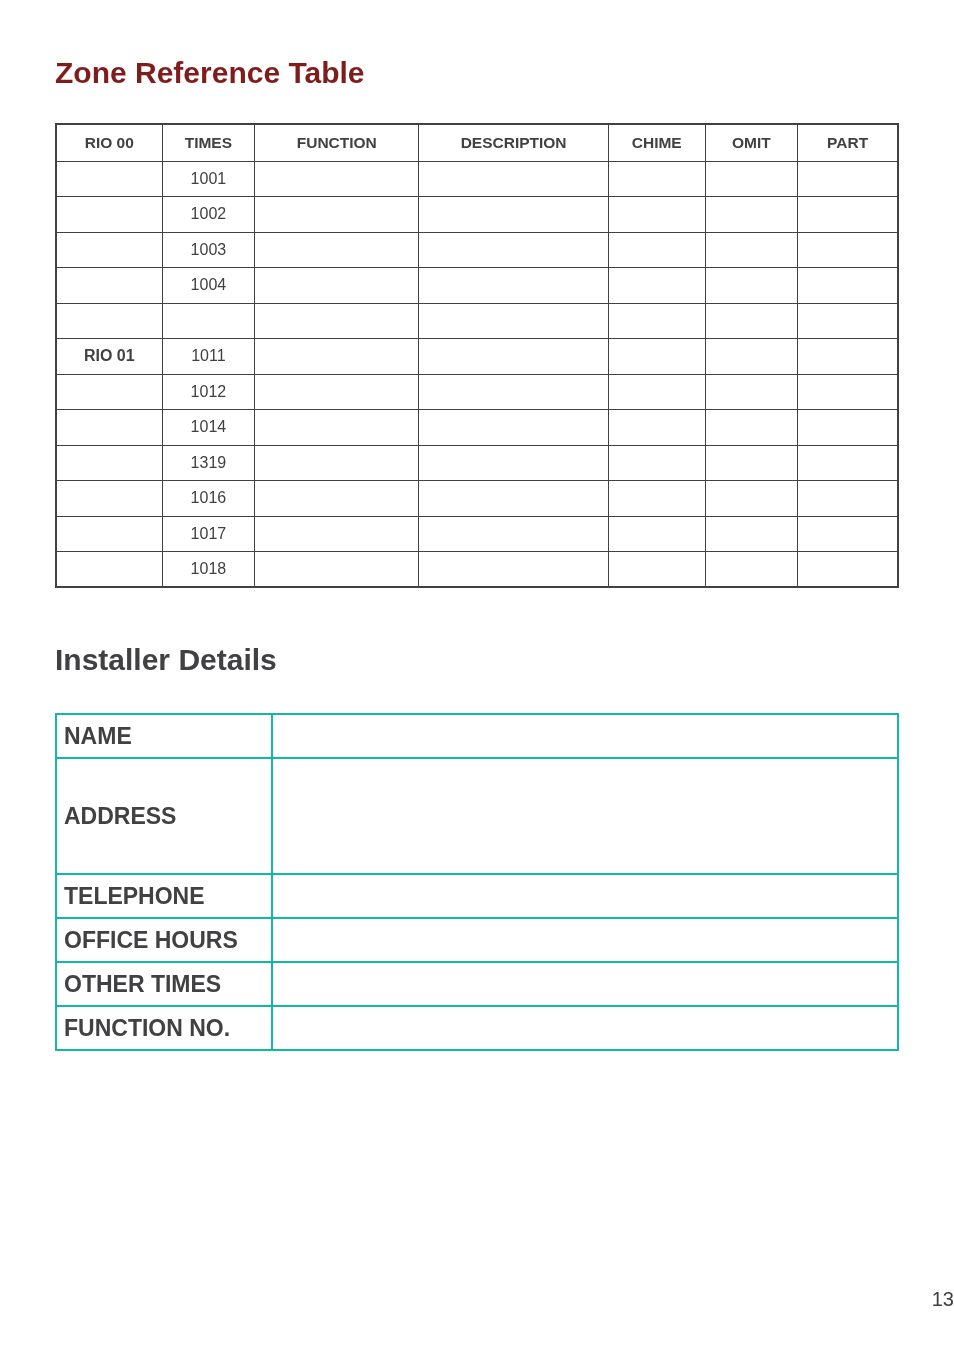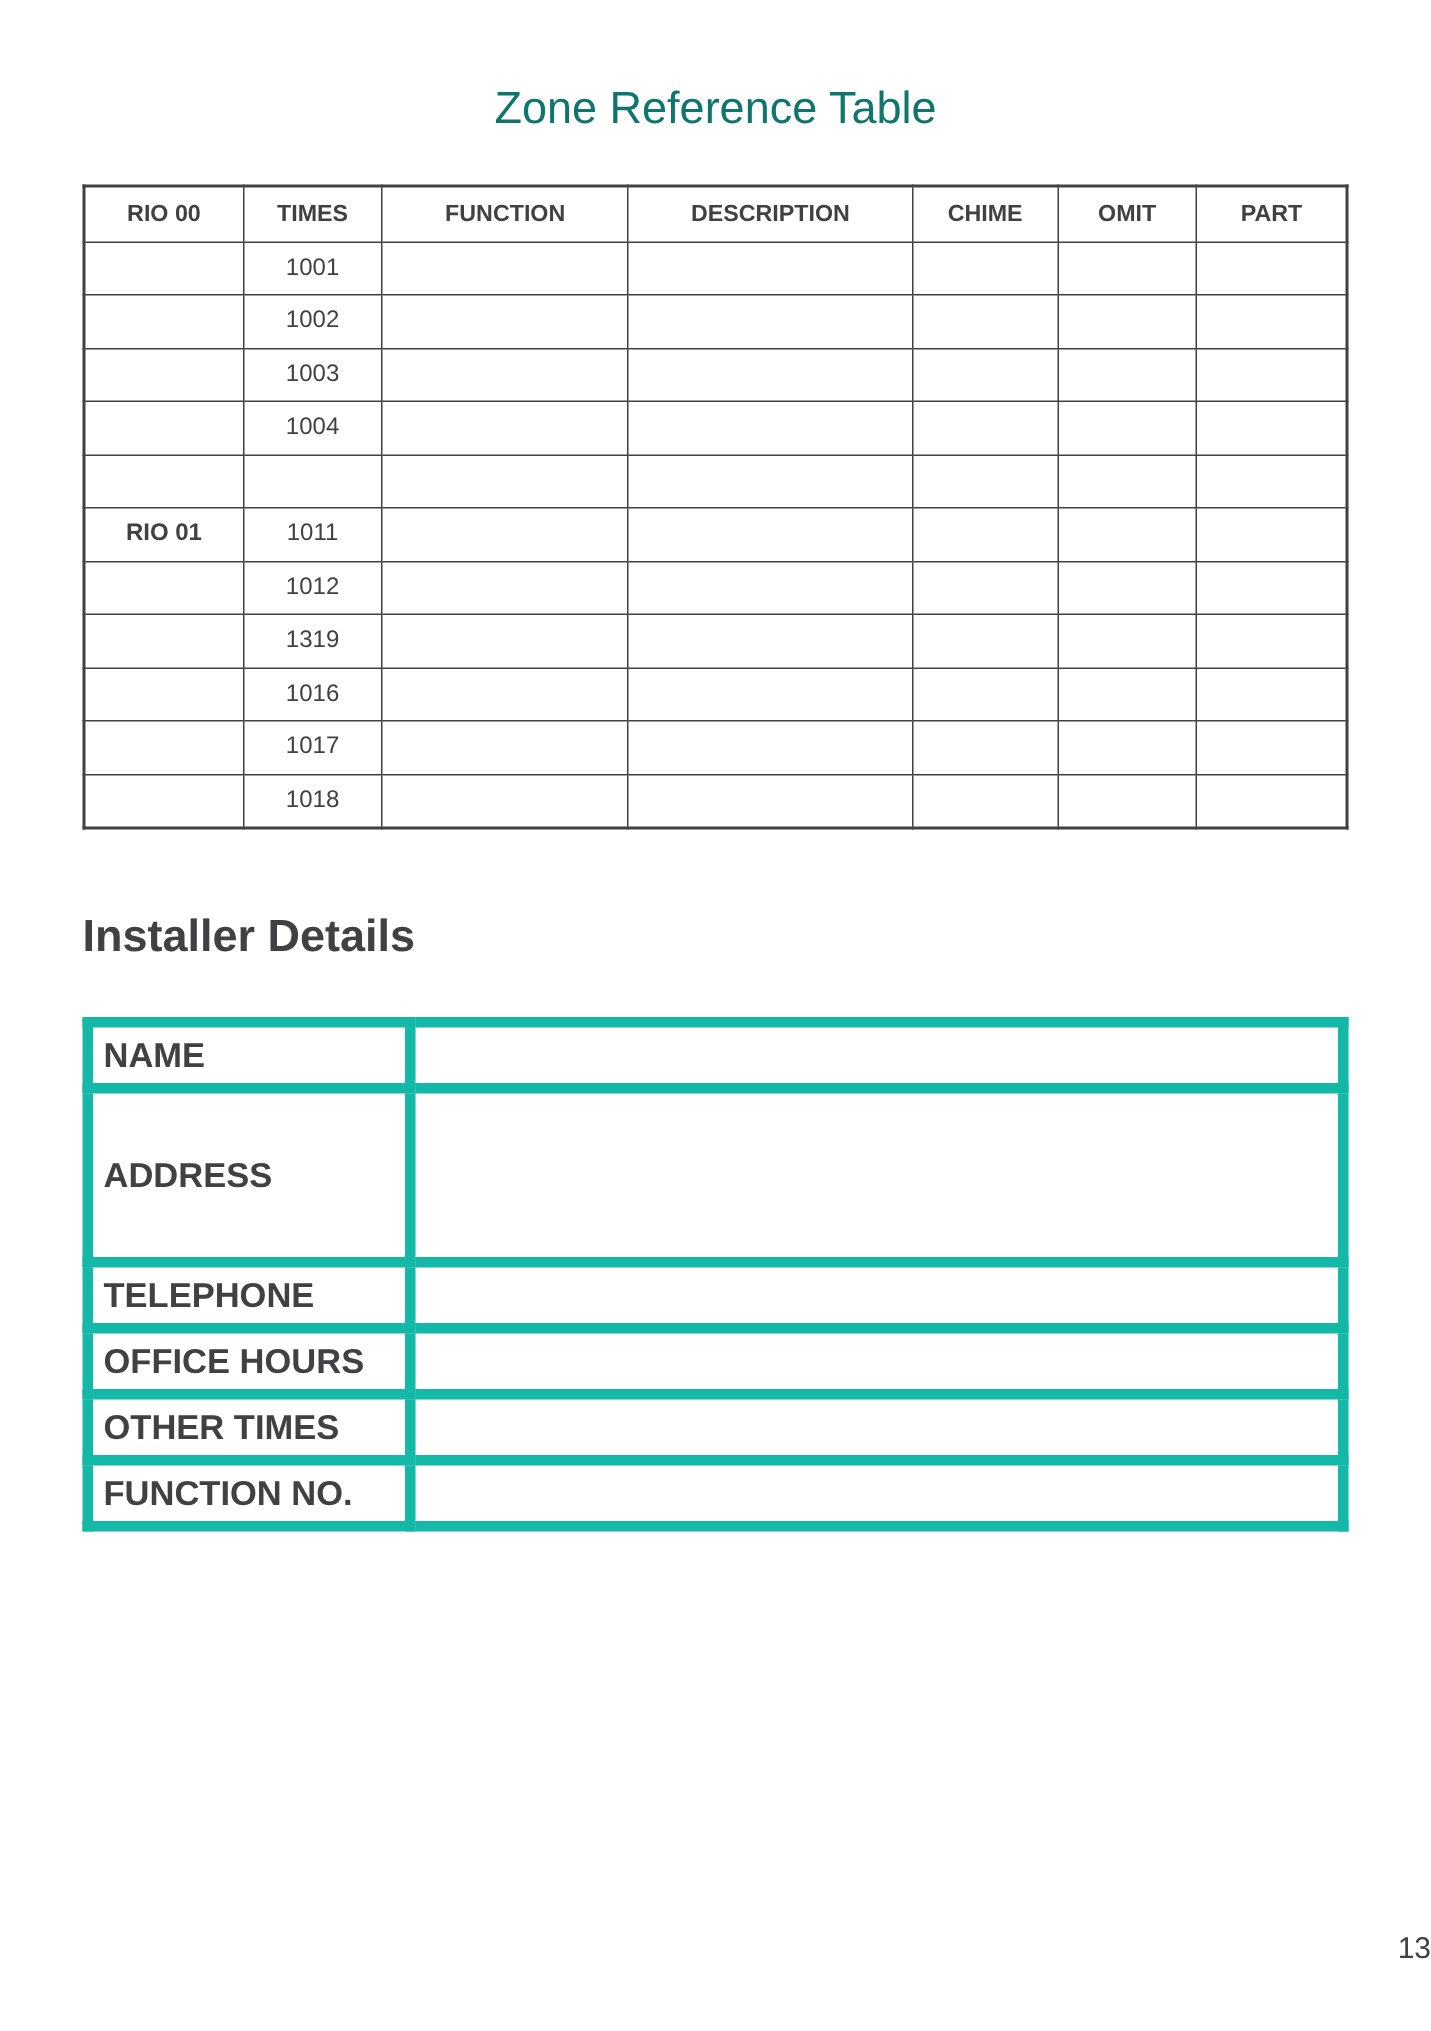--- a/index.html
+++ b/index.html
@@ -10,24 +10,23 @@
     height: 1354px;
     background: #fff;
     font-family: Arial, Helvetica, sans-serif;
     color: #414143;
   }
   .page {
     padding: 56px 55px 0 55px;
   }
   h1.title {
     font-size: 30px;
-    font-weight: normal;
+    font-weight: bold;
     margin: 0 0 12px 0;
-    color: #0f766e;
-    text-align: center;
+    color: #7f1d1d;
   }
   .zone-table {
     border-collapse: collapse;
     width: 100%;
     border: 2px solid #414143;
     margin-top: 33px;
   }
   .zone-table th, .zone-table td {
     border: 1px solid #414143;
     text-align: center;
@@ -59,21 +58,21 @@
     font-weight: bold;
     margin: 55px 0 36px 0;
     color: #414143;
   }
   .installer-table {
     border-collapse: collapse;
     width: 100%;
     border: 2.5px solid #414143;
   }
   .installer-table td {
-    border: 7px solid #14b8a6;
+    border: 2px solid #14b8a6;
     padding: 0 8px;
     font-size: 23px;
     font-weight: bold;
     color: #414143;
     vertical-align: middle;
     height: 44px;
     margin-top: 12px;
   }
   .installer-table .label-cell {
     width: 25.7%;
@@ -179,20 +178,29 @@
           <td class="rio"></td>
           <td>1012</td>
           <td></td>
           <td></td>
           <td></td>
           <td></td>
           <td></td>
         </tr>
         <tr>
           <td class="rio"></td>
+          <td>1014</td>
+          <td></td>
+          <td></td>
+          <td></td>
+          <td></td>
+          <td></td>
+        </tr>
+        <tr>
+          <td class="rio"></td>
           <td>1319</td>
           <td></td>
           <td></td>
           <td></td>
           <td></td>
           <td></td>
         </tr>
         <tr>
           <td class="rio"></td>
           <td>1016</td>

